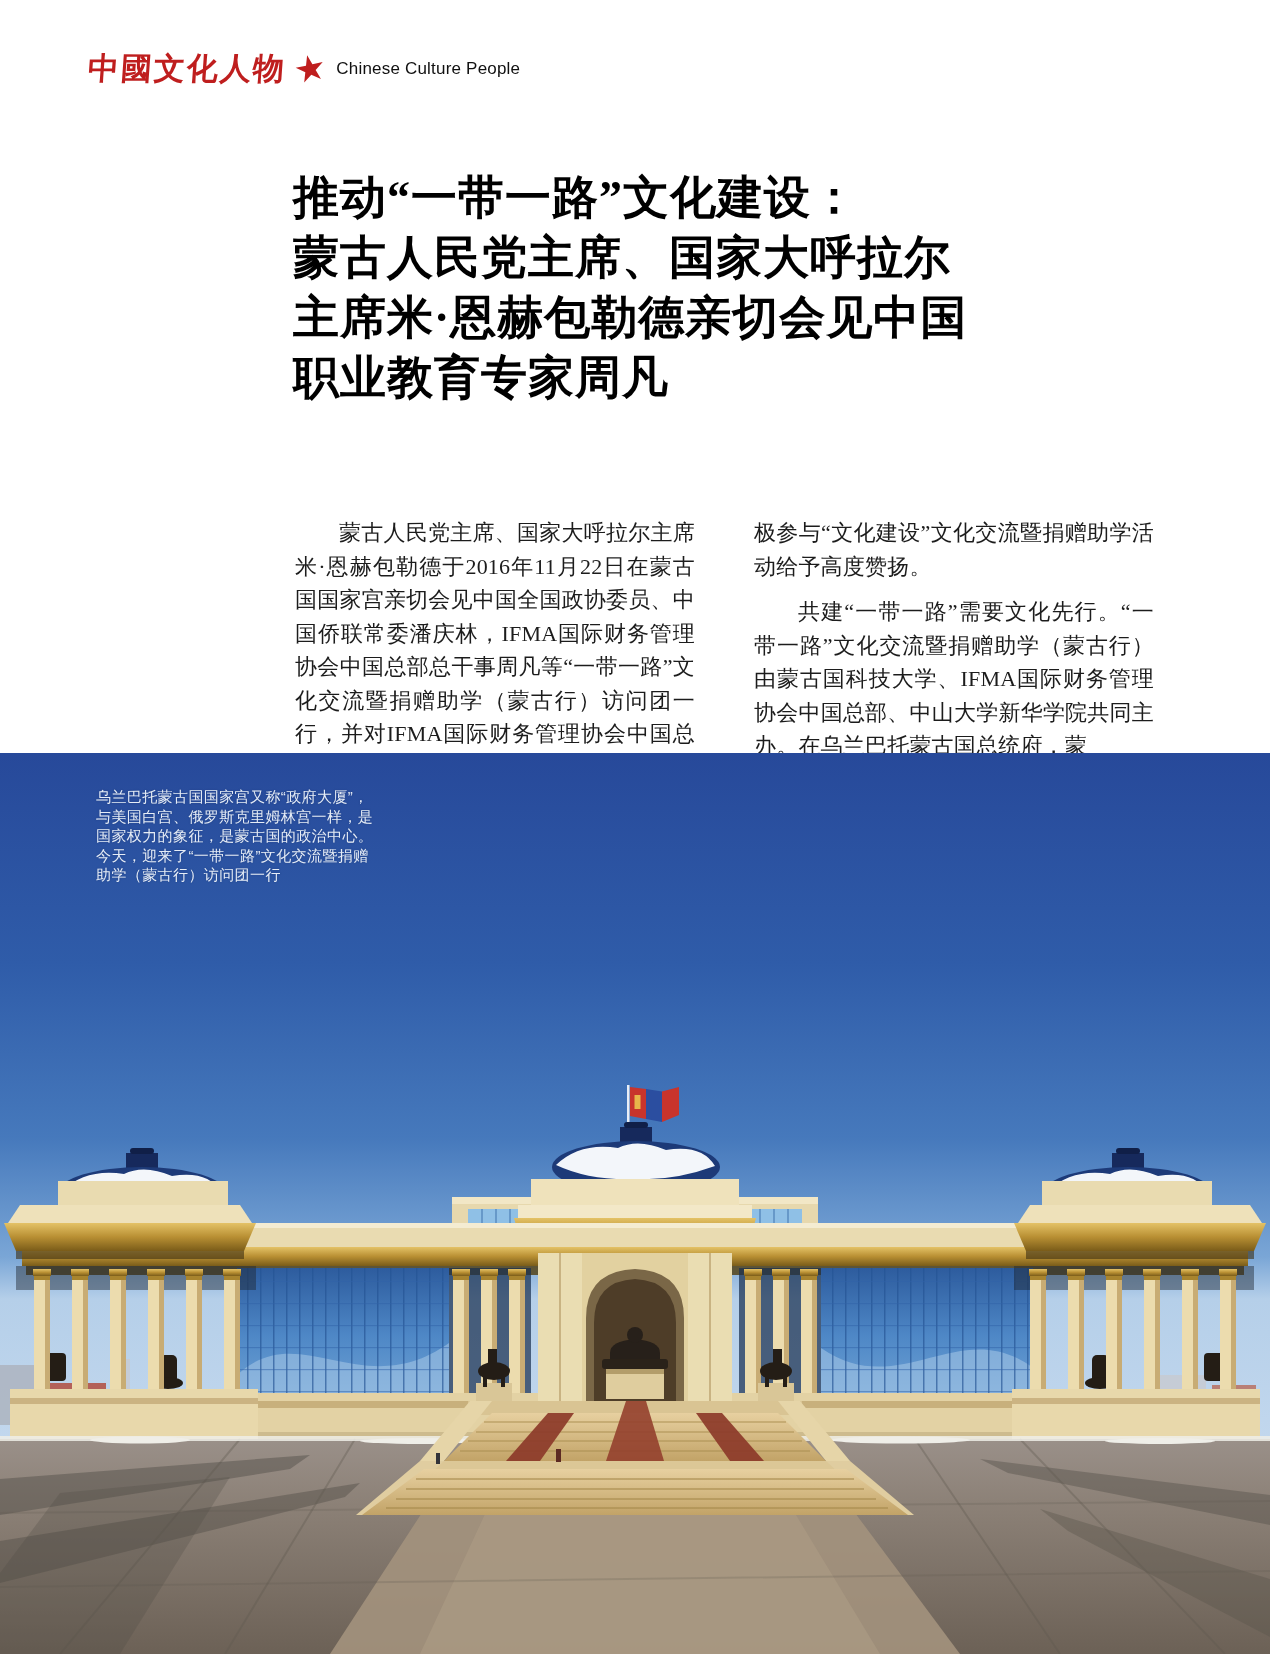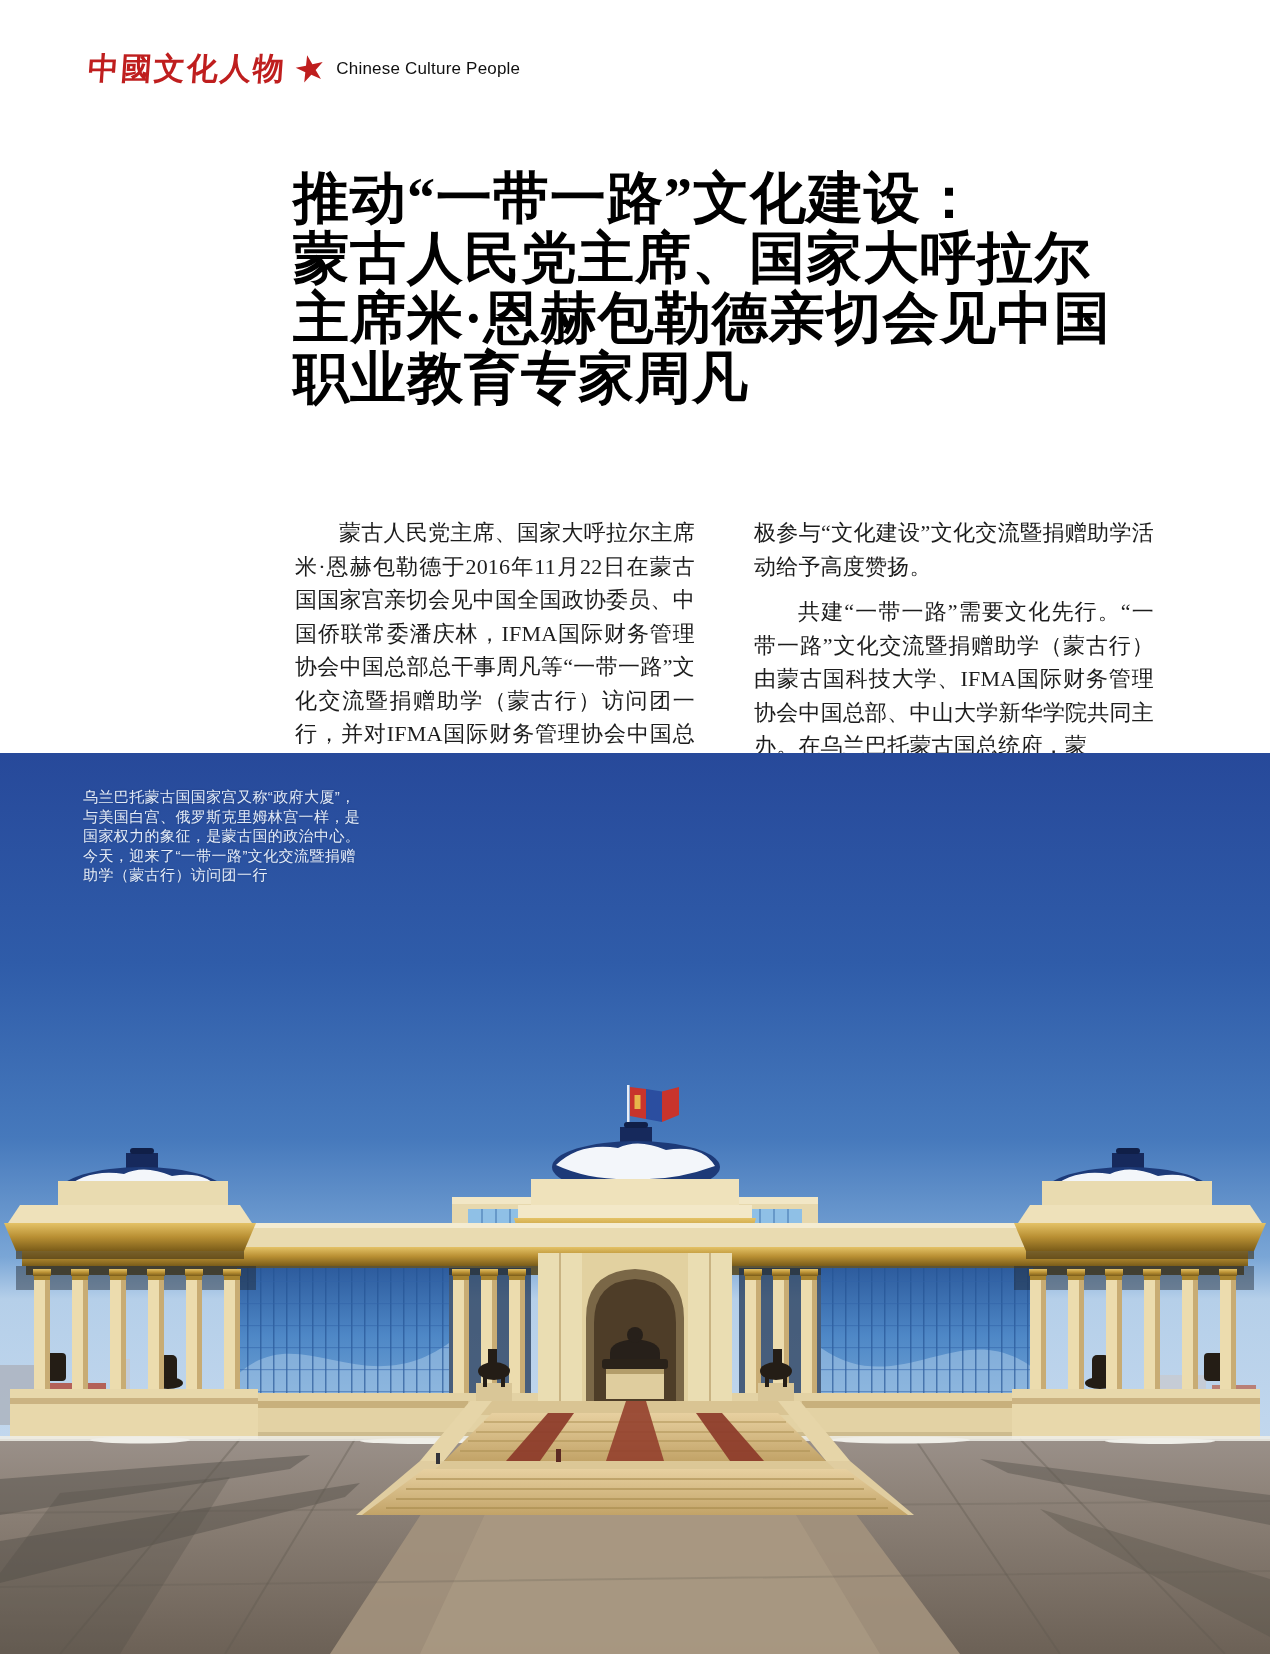--- a/index.html
+++ b/index.html
@@ -15,35 +15,35 @@
     font-family:"DejaVu Serif","Liberation Serif",serif;
     transform:skewX(-4deg);
   }
   .logo-star{color:#bf1e1e;font-size:36px;line-height:1;margin:0 10px 0 8px;
     display:inline-block;transform:rotate(-12deg);}
   .logo-en{font-family:"Liberation Sans","DejaVu Sans",sans-serif;
     font-weight:normal;font-size:17px;color:#101010;letter-spacing:0.2px;}
   
   .title{
     position:absolute;left:293px;top:168px;margin:0;width:860px;
-    font-size:56px;line-height:60px;font-weight:700;color:#000;
+    font-size:46px;line-height:60px;font-weight:700;color:#000;
     white-space:pre-line;letter-spacing:1px;
   }
   
   .col{position:absolute;top:504px;width:424px;}
   .col-left{left:283px;}
   .col-right{left:742px;}
   .col p{margin:12px;font-size:22px;line-height:33.5px;text-align:justify;
     color:#1c1c1c;letter-spacing:0.2px;}
   .col p.indent{text-indent:2em;}
   
   .photo{position:absolute;left:0;top:753px;width:1270px;height:901px;margin:0;overflow:hidden;}
   .photo svg{position:absolute;left:0;top:0;width:100%;height:100%;display:block;}
   .caption{
-    position:absolute;left:83px;top:34px;margin:0;
+    position:absolute;left:96px;top:34px;margin:0;
     font-family:"Liberation Sans","DejaVu Sans",sans-serif;
     font-size:15px;line-height:19.5px;color:#e6edf7;white-space:pre-line;
     letter-spacing:0.4px;text-shadow:0 0 2px rgba(20,40,90,.4);
   }
 </style>
 </head>
 <body>
 
 <div class="page">
 

